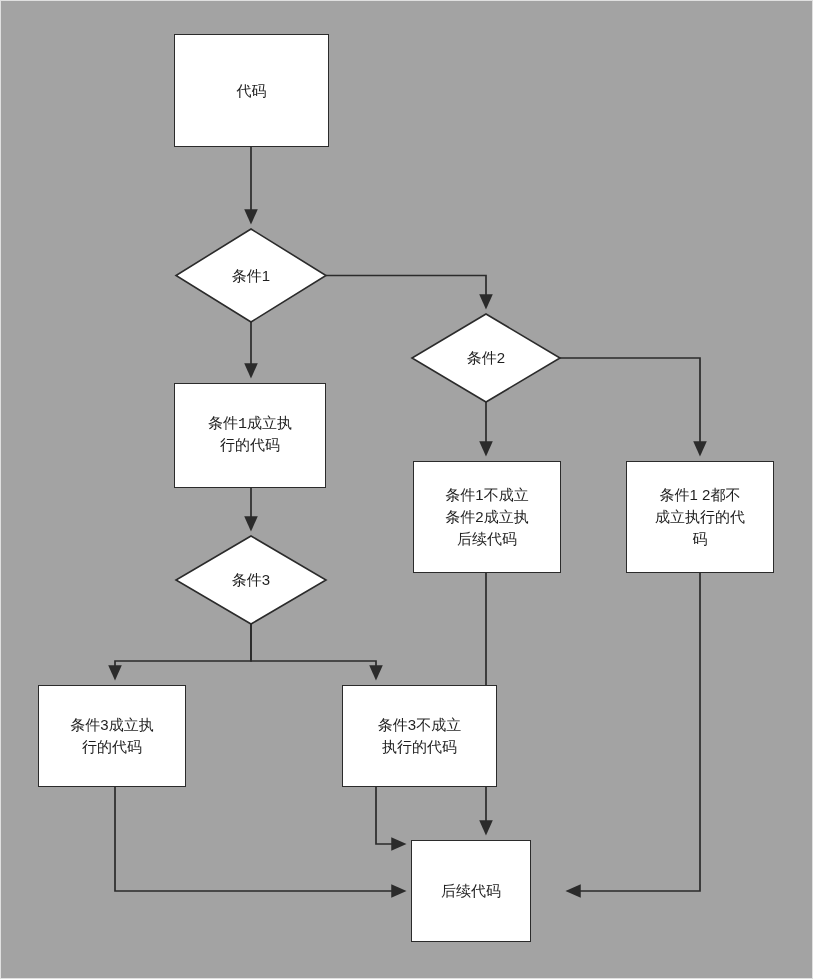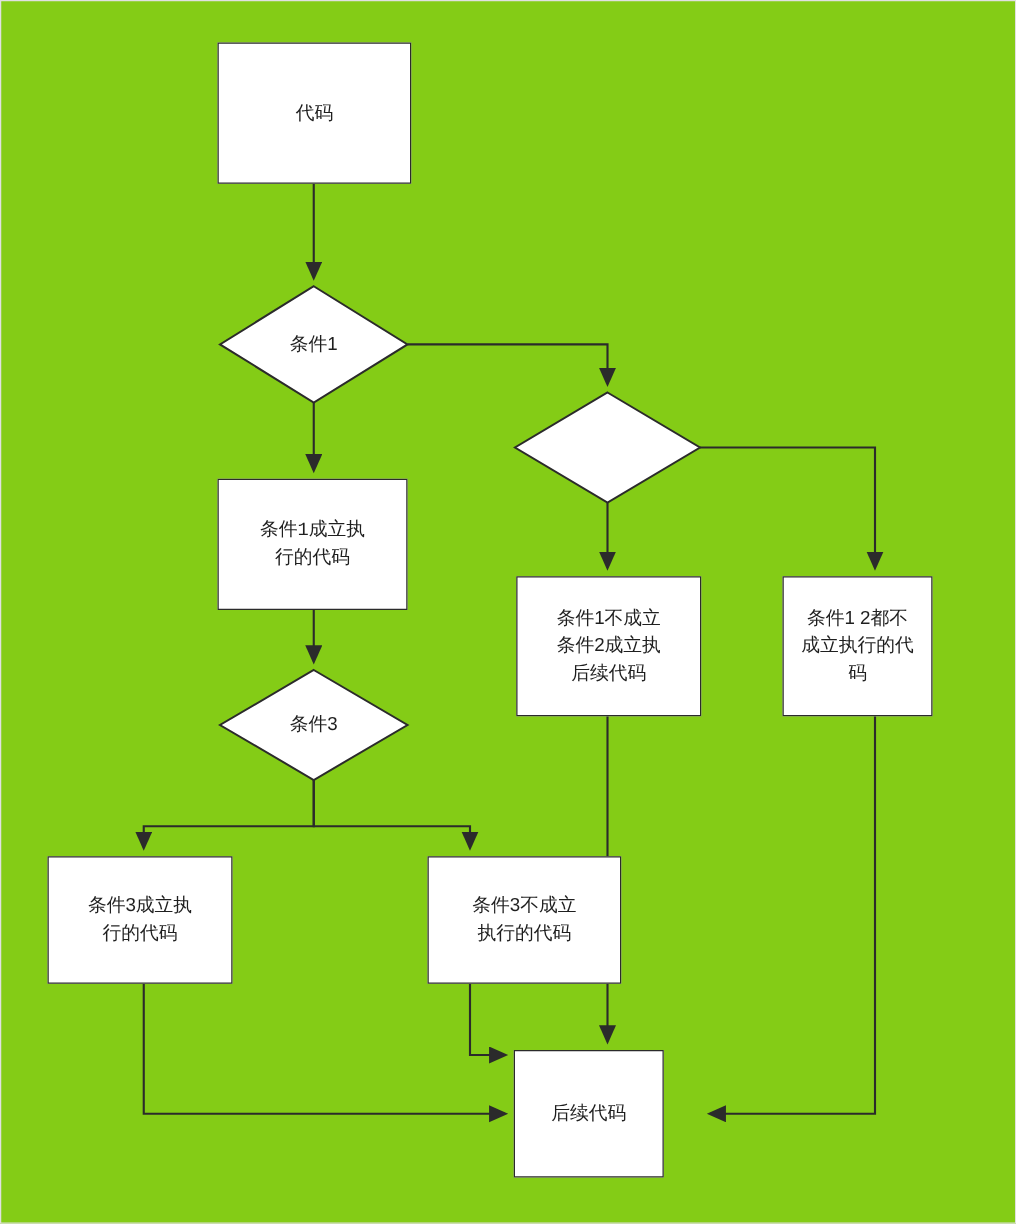--- a/index.html
+++ b/index.html
@@ -7,21 +7,21 @@
     padding: 0;
     background: #f5f5f5;
   }
   body {
     font-family: "Liberation Sans", "DejaVu Sans", sans-serif;
   }
   #canvas {
     position: relative;
     width: 813px;
     height: 979px;
-    background: #84cc16;
+    background: #a3a3a3;
     border: 1px solid #e0e0e0;
     box-sizing: border-box;
     overflow: hidden;
   }
   .svg-layer {
     position: absolute;
     left: 0;
     top: 0;
     width: 813px;
     height: 979px;
@@ -115,28 +115,31 @@
   <div class="node box" style="left:37px; top:684px; width:148px; height:102px;">
     <span class="node-text">条件3成立执
 行的代码</span>
   </div>
 
   <div class="node box" style="left:297px; top:684px; width:155px; height:102px;margin-left:44px;">
     <span class="node-text">条件3不成立
 执行的代码</span>
   </div>
 
+  <div class="node diamond-label" style="left:411px; top:313px; width:148px; height:88px;">
+    <span class="node-text">条件2</span>
+  </div>
 
   <div class="node box" style="left:412px; top:460px; width:148px; height:112px;">
     <span class="node-text">条件1不成立
 条件2成立执
 后续代码</span>
   </div>
 
-  <div class="node box" style="left:625px; top:460px; width:120px; height:112px;justify-content:center;">
+  <div class="node box" style="left:625px; top:460px; width:148px; height:112px;justify-content:center;">
     <span class="node-text">条件1 2都不
 成立执行的代
 码</span>
   </div>
 
   <div class="node box" style="left:410px; top:839px; width:120px; height:102px;">
     <span class="node-text">后续代码</span>
   </div>
 
 </div>

